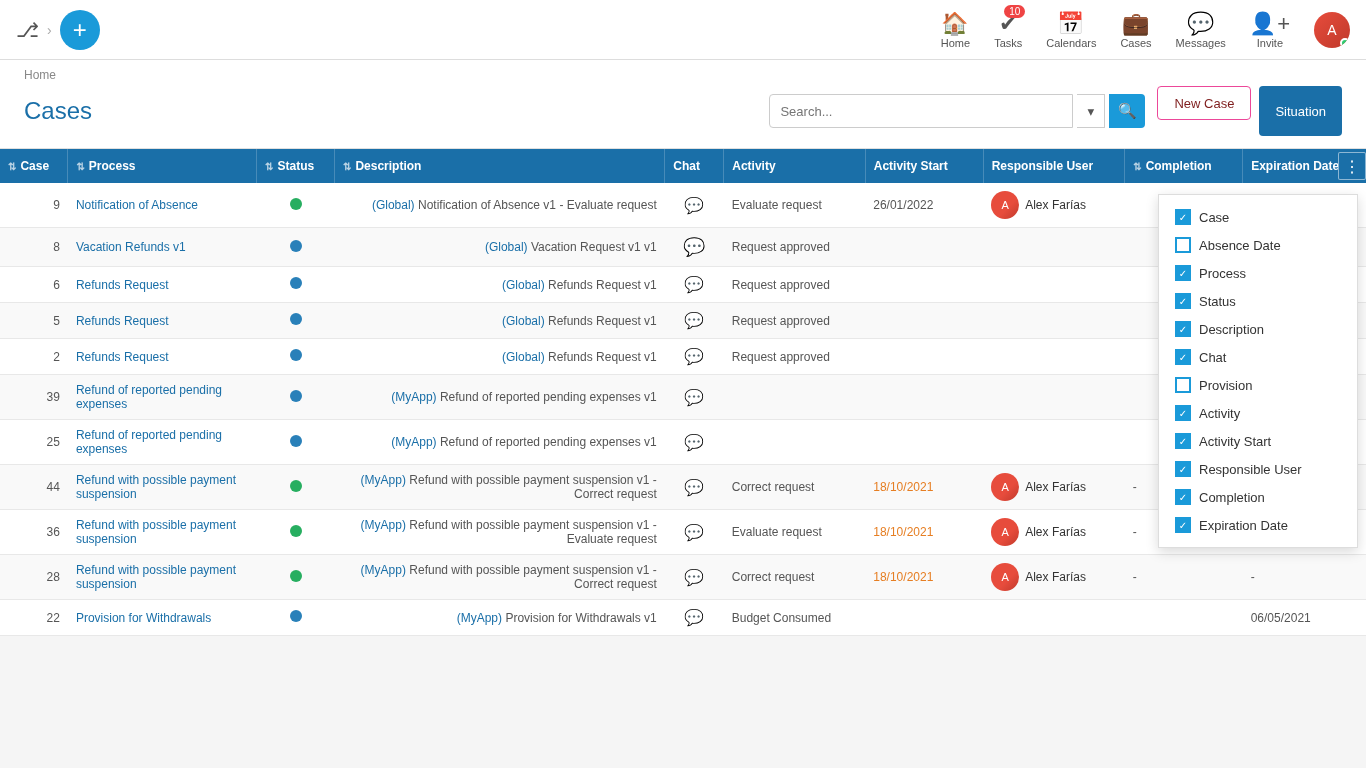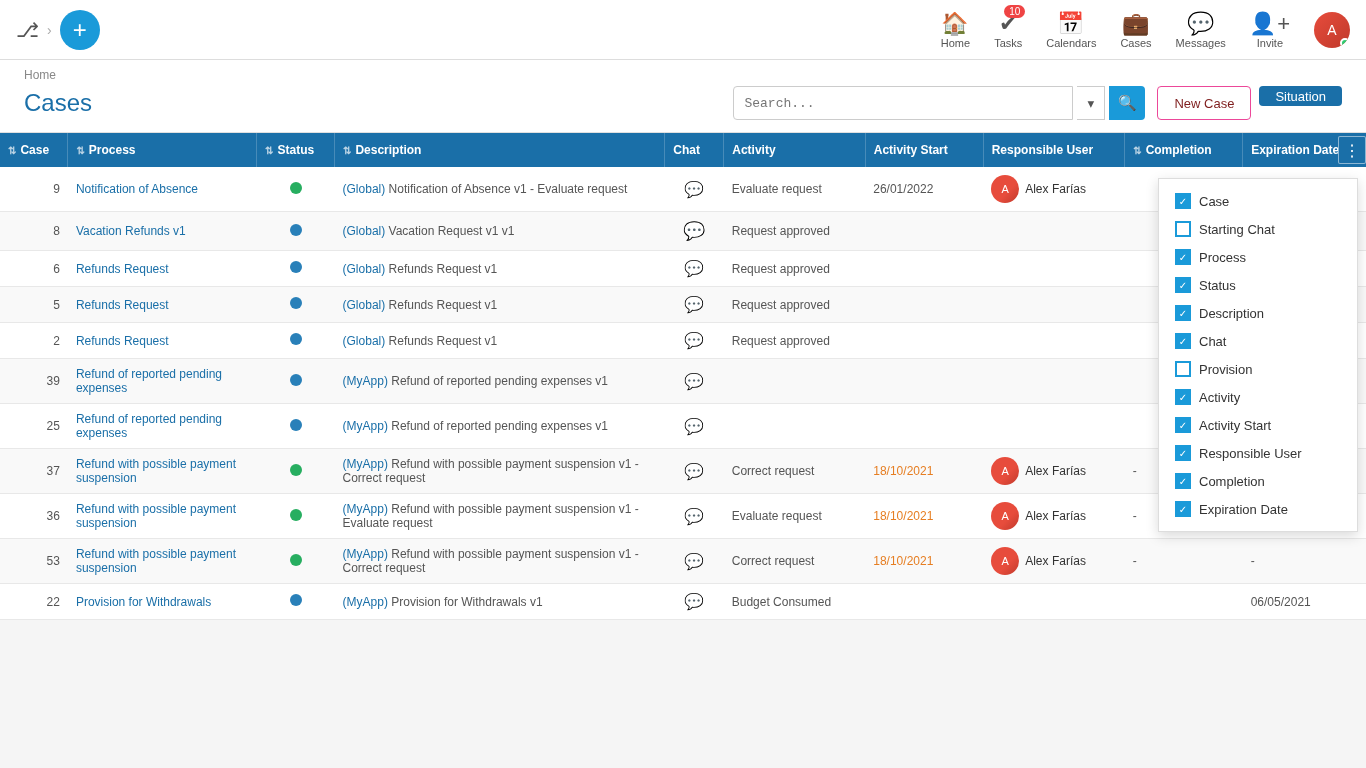--- a/index.html
+++ b/index.html
@@ -40,38 +40,38 @@
     .page-header {
       background: #fff;
       padding: 8px 24px 12px;
       border-bottom: 1px solid #e0e0e0;
     }
     .breadcrumb { font-size: 12px; color: #888; margin-bottom: 4px; }
     .page-title-row { display: flex; align-items: center; justify-content: space-between; }
     .page-title { font-size: 24px; color: #1a6fa8; font-weight: normal; }
     .search-area { display: flex; align-items: center; gap: 4px; }
     .search-input {
-      width: 340px; height: 34px; border: 1px solid #ccc; border-radius: 4px 0 0 4px;
-      padding: 0 10px; font-size: 13px; outline: none; color: #aaa; font-family: Liberation Mono, monospace;
+      width: 304px; height: 34px; border: 1px solid #ccc; border-radius: 4px 0 0 4px;
+      padding: 0 10px; font-size: 13px; outline: none; color: #aaa;
     }
     .search-dropdown-btn {
       height: 34px; width: 28px; background: #fff; border: 1px solid #ccc; border-left: none;
       cursor: pointer; display: flex; align-items: center; justify-content: center; color: #555;
     }
     .search-btn {
       height: 34px; width: 36px; background: #1a9ad9; border: none; border-radius: 0 4px 4px 0;
       cursor: pointer; color: #fff; font-size: 15px; display: flex; align-items: center; justify-content: center;
     }
     .header-actions { display: flex; gap: 8px; }
     .btn-new-case {
       height: 34px; padding: 5px 16px; background: #fff; border: 1px solid #ec4899;
       color: #7f1d1d; border-radius: 4px; cursor: pointer; font-size: 13px;
     }
     .btn-situation {
-      height: 20px; padding: 0 16px; background: #1a6fa8; border: none;
+      height: 50px; padding: 0 16px; background: #1a6fa8; border: none;
       color: #fff; border-radius: 4px; cursor: pointer; font-size: 13px;
     }
 
     
     .table-container { overflow: auto; height: calc(768px - 60px - 80px); position: relative; }
     table { width: 100%; border-collapse: collapse; background: #fff; }
     thead tr { background: #1a6fa8; color: #fff; }
     thead th {
       padding: 10px 8px; text-align: left; font-size: 12px; font-weight: bold;
       border-right: 1px solid rgba(255,255,255,0.2); white-space: nowrap; vertical-align: middle;
@@ -81,21 +81,21 @@
     thead th:last-child { border-right: none; }
     tbody tr { border-bottom: 1px solid #e8e8e8; }
     tbody tr:nth-child(even) { background: #f9f9f9; }
     tbody td { padding: 8px 8px; font-size: 12px; vertical-align: middle; }
     .td-case { text-align: right; color: #555; width: 50px; }
     .td-process { color: #1a6fa8; cursor: pointer; width: 160px; }
     .td-status { width: 60px; text-align: center; }
     .status-dot { width: 12px; height: 12px; border-radius: 50%; display: inline-block; }
     .status-green { background: #27ae60; }
     .status-blue { background: #2980b9; }
-    .td-description { color: #555; width: 280px; }
+    .td-description { color: #555; width: 280px; text-align: right; }
     .desc-link { color: #1a6fa8; cursor: pointer; }
     .td-chat { width: 50px; text-align: center; }
     .chat-icon { color: #aaa; font-size: 16px; cursor: pointer; }
     .chat-icon.active { color: #1a9ad9; }
     .td-activity { width: 120px; color: #555; }
     .td-activity-start { width: 100px; color: #555; margin-top: 32px; }
     .activity-start-orange { color: #e67e22; }
     .td-responsible { width: 120px; }
     .responsible-user { display: flex; align-items: center; gap: 6px; }
     .user-avatar { width: 28px; height: 28px; border-radius: 50%; overflow: hidden; }
@@ -297,21 +297,21 @@
     <td class="td-status"><span class="status-dot status-blue"></span></td>
     <td class="td-description"><span class="desc-link">(MyApp)</span> Refund of reported pending expenses v1</td>
     <td class="td-chat"><span class="chat-icon" style="color:#ccc;font-size:16px;">💬</span></td>
     <td class="td-activity"></td>
     <td class="td-activity-start"><span class=""></span></td>
     <td class="td-responsible"></td>
     <td class="td-completion"></td>
     <td class="td-expiration">31/08/2021</td>
   </tr>
         <tr>
-    <td class="td-case">37</td>
+    <td class="td-case">44</td>
     <td class="td-process">Refund with possible payment suspension</td>
     <td class="td-status"><span class="status-dot status-green"></span></td>
     <td class="td-description"><span class="desc-link">(MyApp)</span> Refund with possible payment suspension v1 - Correct request</td>
     <td class="td-chat"><span class="chat-icon" style="color:#ccc;font-size:16px;">💬</span></td>
     <td class="td-activity">Correct request</td>
     <td class="td-activity-start"><span class="activity-start-orange">18/10/2021</span></td>
     <td class="td-responsible">
             <div class="responsible-user">
       <div class="user-avatar">
         <div class="user-avatar-img">A</div>
@@ -335,21 +335,21 @@
       <div class="user-avatar">
         <div class="user-avatar-img">A</div>
       </div>
       <span>Alex Farías</span>
     </div>
           </td>
     <td class="td-completion">-</td>
     <td class="td-expiration">-</td>
   </tr>
         <tr>
-    <td class="td-case">53</td>
+    <td class="td-case">28</td>
     <td class="td-process">Refund with possible payment suspension</td>
     <td class="td-status"><span class="status-dot status-green"></span></td>
     <td class="td-description"><span class="desc-link">(MyApp)</span> Refund with possible payment suspension v1 - Correct request</td>
     <td class="td-chat"><span class="chat-icon" style="color:#ccc;font-size:16px;">💬</span></td>
     <td class="td-activity">Correct request</td>
     <td class="td-activity-start"><span class="activity-start-orange">18/10/2021</span></td>
     <td class="td-responsible">
             <div class="responsible-user">
       <div class="user-avatar">
         <div class="user-avatar-img">A</div>
@@ -375,21 +375,21 @@
       </tbody>
   </table>
 
   <div class="dropdown-panel" id="column-dropdown" style="top:45px; right:8px;">
   <div class="dropdown-item">
     <span class="checkbox">✓</span>
     <span>Case</span>
   </div>
       <div class="dropdown-item">
     <span class="checkbox checkbox-empty"></span>
-    <span>Starting Chat</span>
+    <span>Absence Date</span>
   </div>
       <div class="dropdown-item">
     <span class="checkbox">✓</span>
     <span>Process</span>
   </div>
       <div class="dropdown-item">
     <span class="checkbox">✓</span>
     <span>Status</span>
   </div>
       <div class="dropdown-item">

